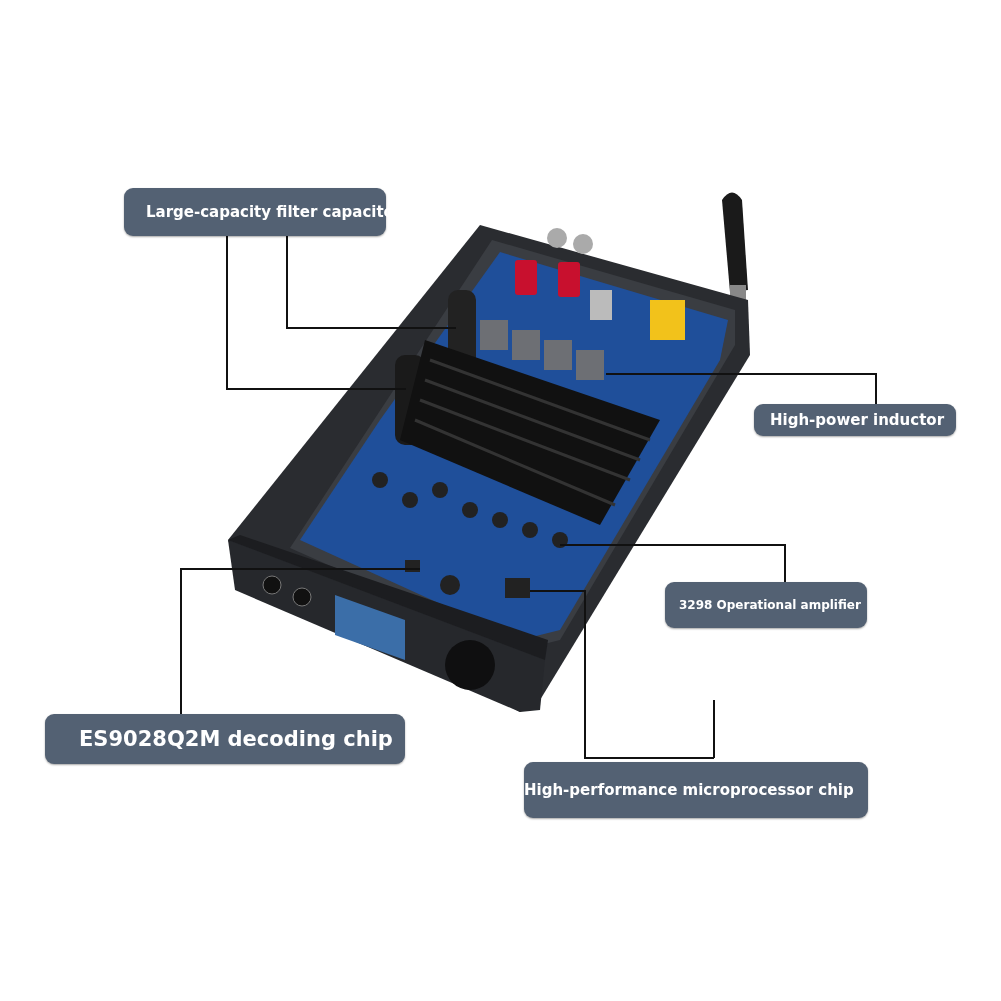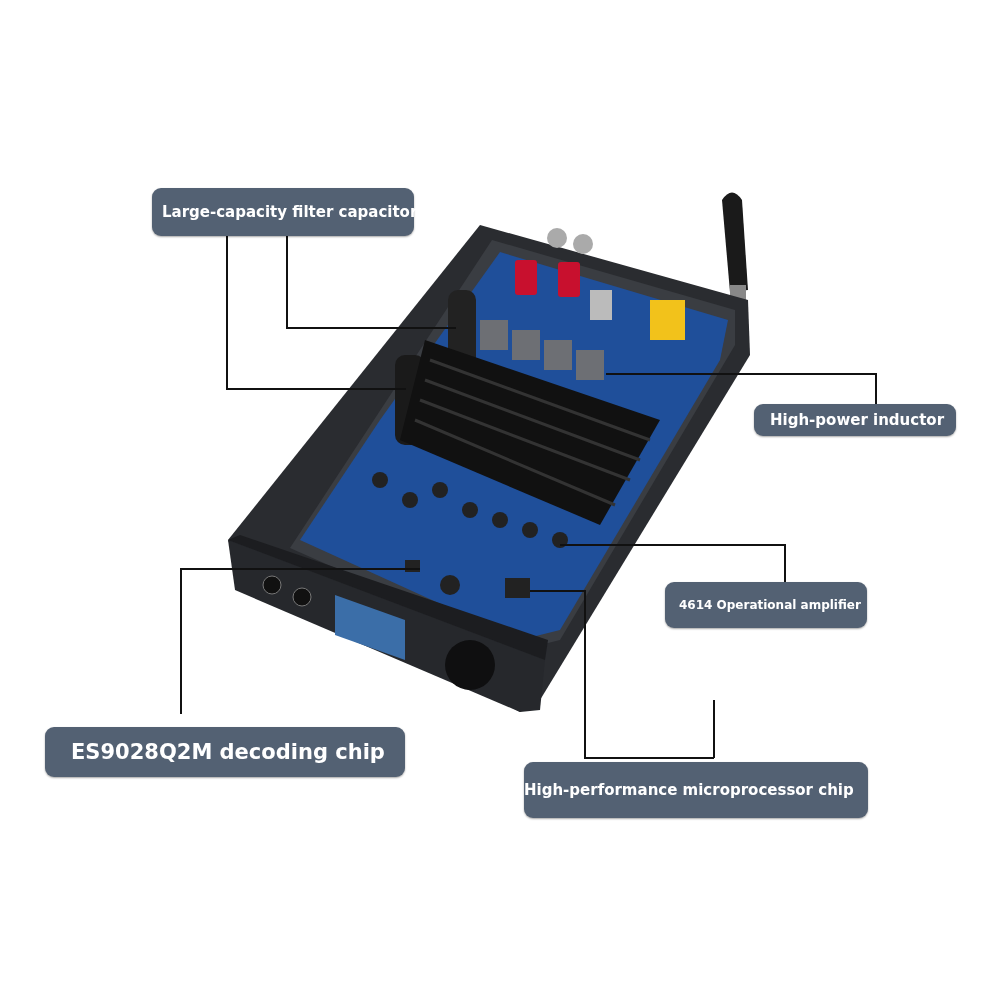--- a/index.html
+++ b/index.html
@@ -85,27 +85,27 @@
 <div class="line" style="left:784px;top:544px;width:2px;height:38px;"></div>
 
 <div class="line" style="left:180px;top:568px;width:240px;height:2px;"></div>
 <div class="line" style="left:180px;top:568px;width:2px;height:146px;"></div>
 
 <div class="line" style="left:530px;top:590px;width:55px;height:2px;"></div>
 <div class="line" style="left:584px;top:590px;width:2px;height:168px;"></div>
 <div class="line" style="left:584px;top:757px;width:130px;height:2px;"></div>
 <div class="line" style="left:713px;top:700px;width:2px;height:58px;"></div>
 
-<div class="label" style="left:124px;top:188px;width:262px;height:48px;font-size:15px;padding-left:10px;box-sizing:border-box;margin-left:28px;">
+<div class="label" style="left:124px;top:188px;width:262px;height:48px;font-size:15px;padding-left:22px;box-sizing:border-box;">
   <span>Large-capacity filter capacitor</span>
 </div>
 <div class="label" style="left:754px;top:404px;width:202px;height:32px;font-size:15px;padding-left:16px;box-sizing:border-box;">
   <span>High-power inductor</span>
 </div>
 <div class="label" style="left:665px;top:582px;width:202px;height:46px;font-size:12px;padding-left:14px;box-sizing:border-box;">
-  <span>4614 Operational amplifier</span>
+  <span>3298 Operational amplifier</span>
 </div>
-<div class="label" style="left:45px;top:714px;width:360px;height:50px;font-size:21px;padding-left:26px;box-sizing:border-box;margin-top:13px;">
+<div class="label" style="left:45px;top:714px;width:360px;height:50px;font-size:21px;padding-left:34px;box-sizing:border-box;">
   <span>ES9028Q2M decoding chip</span>
 </div>
 <div class="label" style="left:524px;top:762px;width:344px;height:56px;font-size:15px;box-sizing:border-box;">
   <span>High-performance microprocessor chip</span>
 </div>
 
 </body></html>

